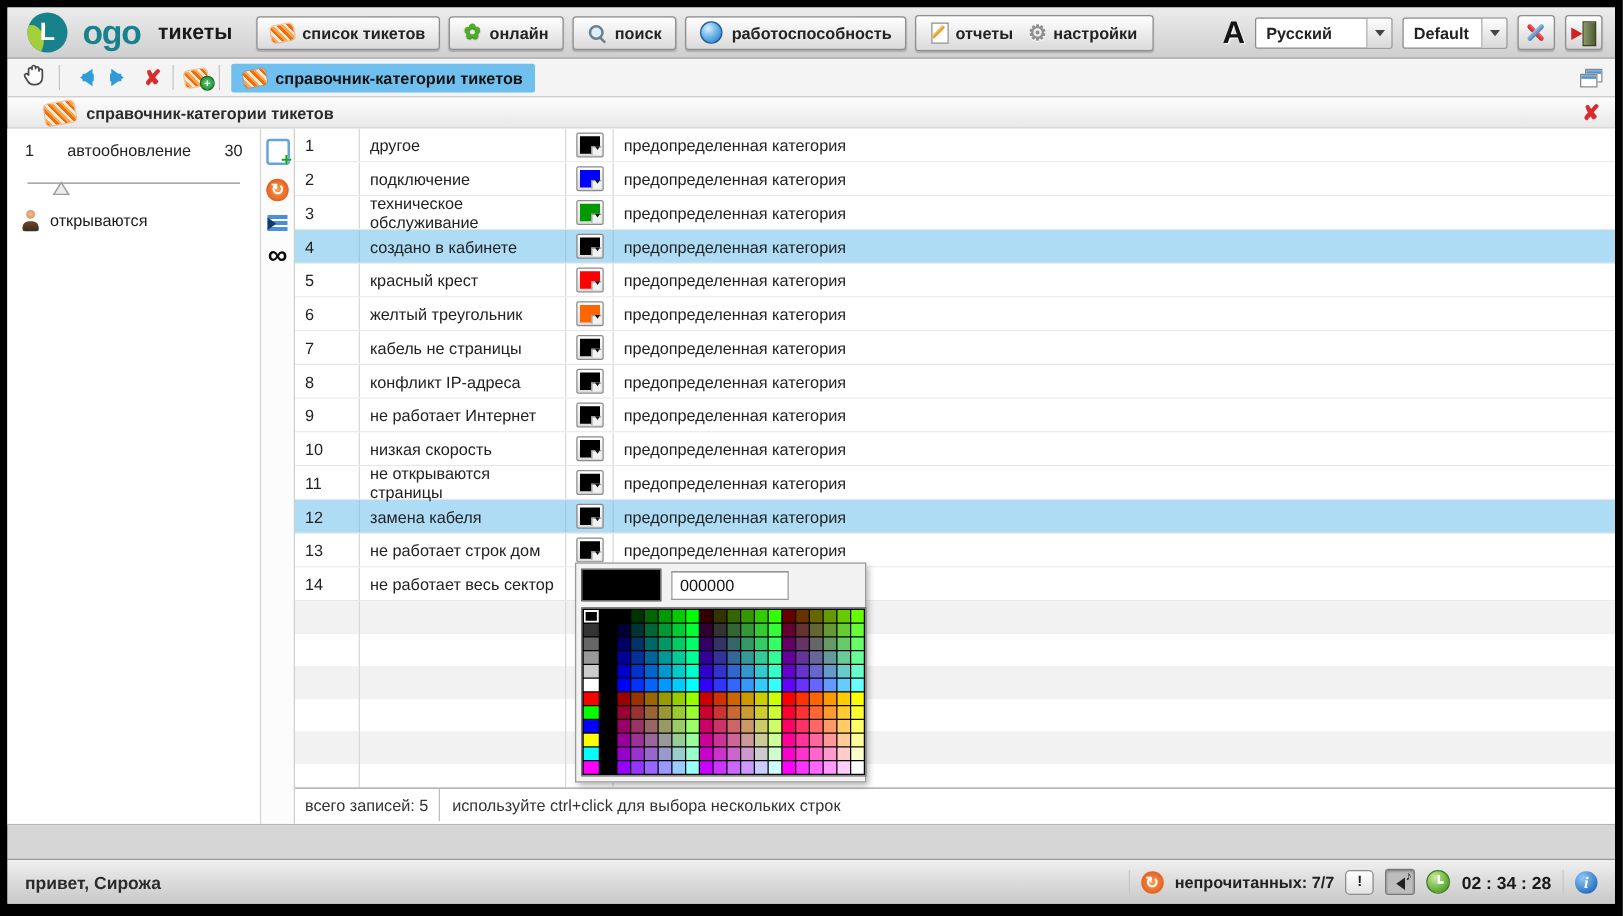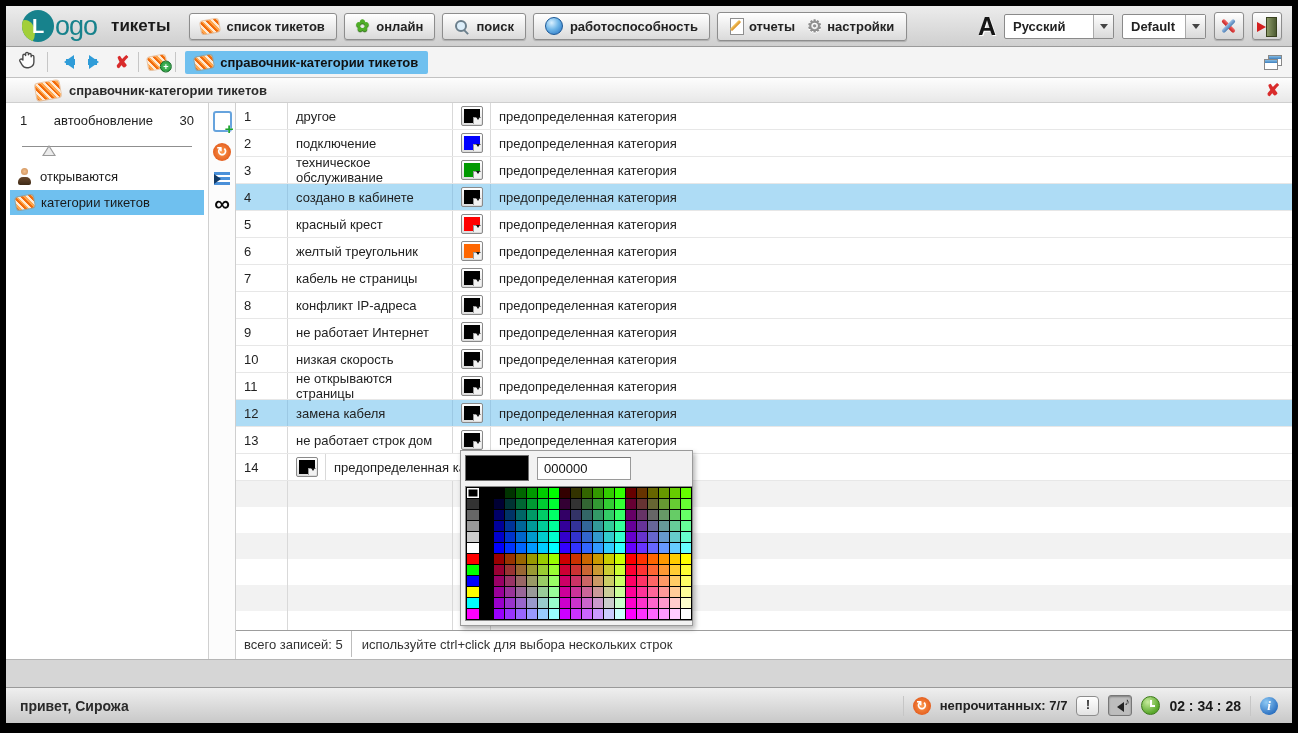--- a/index.html
+++ b/index.html
@@ -6,21 +6,21 @@
   body{font-family:"Liberation Sans", sans-serif;}
   .screen{position:relative;width:1298px;height:733px;background:#000;overflow:hidden;}
   .app{position:absolute;left:6px;top:6px;width:1286px;height:717px;background:#d6d6d6;display:flex;flex-direction:column;}
 
   
   .top-toolbar{height:40px;background:linear-gradient(#ececec,#cfcfcf);border-bottom:1px solid #9a9a9a;display:flex;align-items:center;padding:0 10px;flex:0 0 auto;}
   .logo{display:flex;align-items:center;margin-left:6px;}
   .logo-circle{width:32px;height:32px;border-radius:50%;background:#17828c;position:relative;display:flex;align-items:center;justify-content:center;color:#fff;font-weight:bold;font-size:20px;overflow:hidden;}
   .logo-circle::before{content:"";position:absolute;left:-7px;bottom:-4px;width:20px;height:26px;background:#a3cf3a;border-radius:50%;}
   .logo-circle span{position:relative;z-index:1;}
-  .logo-rest{font-size:27px;font-weight:normal;color:#17828c;letter-spacing:-1px;margin-left:1px;}
+  .logo-rest{font-size:27px;font-weight:bold;color:#17828c;letter-spacing:-1px;margin-left:12px;}
   .app-label{font-size:17px;font-weight:bold;color:#1a1a1a;margin:0 12px 0 14px;}
   .tb-btn{display:flex;align-items:center;gap:7px;height:27px;padding:0 11px;margin-left:7px;background:linear-gradient(#ffffff,#dadada);border:1px solid #8d8d8d;border-radius:3px;font-family:inherit;font-size:13px;font-weight:bold;color:#222;cursor:pointer;box-shadow:0 1px 1px rgba(0,0,0,.18);}
   .tb-group{display:flex;align-items:center;gap:12px;height:27px;padding:0 12px;margin-left:7px;background:linear-gradient(#ffffff,#dadada);border:1px solid #8d8d8d;border-radius:3px;box-shadow:0 1px 1px rgba(0,0,0,.18);}
   .tb-group .g-item{display:flex;align-items:center;gap:5px;font-size:13px;font-weight:bold;color:#222;cursor:pointer;}
   .tt-right{margin-left:auto;display:flex;align-items:center;gap:8px;}
   .ic-A{font-size:25px;font-weight:bold;color:#151515;text-shadow:1px 1px 0 #fff;line-height:25px;cursor:pointer;}
   .select{display:flex;align-items:center;height:23px;background:#fff;border:1px solid #8a8a8a;border-radius:2px;cursor:pointer;}
   .sel-label{padding:0 8px;font-size:13px;font-weight:bold;color:#222;flex:1;}
   .sel-arrow{width:19px;align-self:stretch;border-left:1px solid #aaa;background:linear-gradient(#fdfdfd,#d9d9d9);display:flex;align-items:center;justify-content:center;}
   .sel-arrow::after{content:"";border:4px solid transparent;border-top:5px solid #444;margin-top:4px;}
@@ -241,24 +241,20 @@
           <span class="au-label">автообновление</span>
           <span>30</span>
         </div>
         <div class="slider">
           <span class="slider-thumb"></span>
         </div>
         <div class="tree-item">
           <span class="ic-person"></span>
           <span>открываются</span>
         </div>
-        <div class="tree-item selected">
-          <span class="ic-ticket"></span>
-          <span>категории тикетов</span>
-        </div>
       </div>
 
       <div class="icon-strip">
         <span class="ic-addrec"></span>
         <span class="ic-refresh">↻</span>
         <span class="ic-listview"></span>
         <span class="ic-inf">∞</span>
       </div>
 
       <div class="table-area">
@@ -389,20 +385,21 @@
     <div class="td c-name">не работает строк дом</div>
     <div class="td c-color">
       <span class="swatch">
                   <span class="sw-color" style="background: rgb(0, 0, 0);"></span>
                 </span>
     </div>
     <div class="td c-desc">предопределенная категория</div>
   </div>
             <div class="trow">
     <div class="td c-id">14</div>
+    <div class="td c-name">не работает весь сектор</div>
     <div class="td c-color">
       <span class="swatch">
                   <span class="sw-color" style="background: rgb(0, 0, 0);"></span>
                 </span>
     </div>
     <div class="td c-desc">предопределенная категория</div>
   </div>
           </div>
 
         <div class="tfiller">

